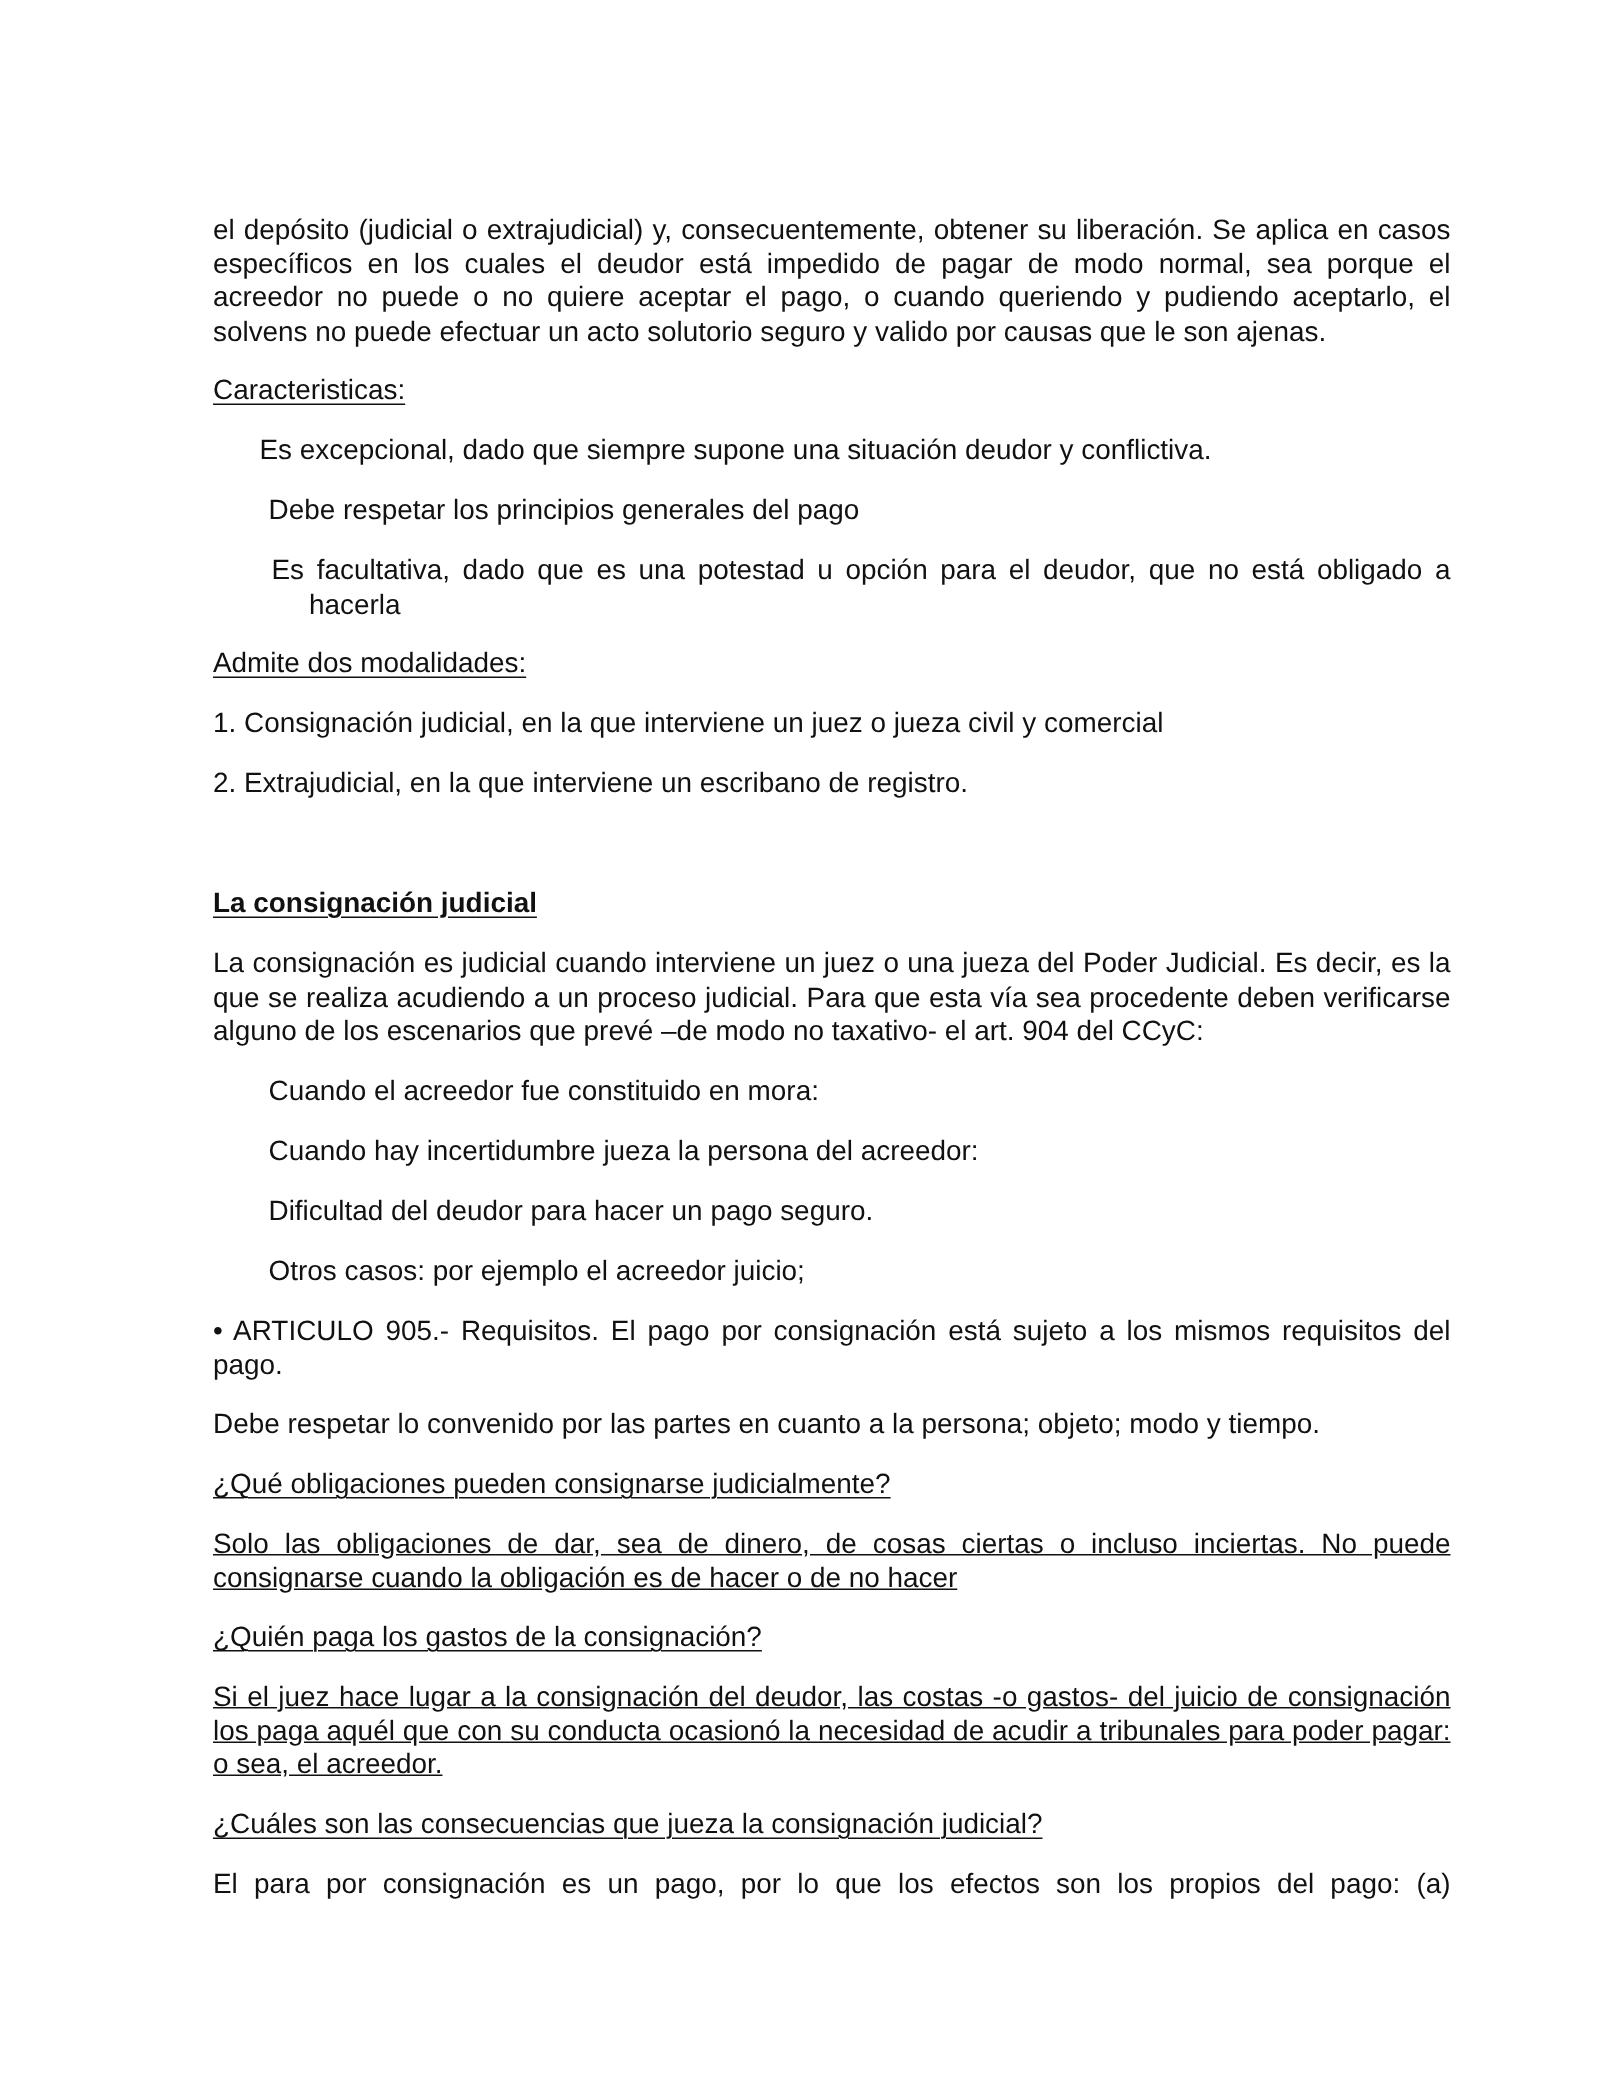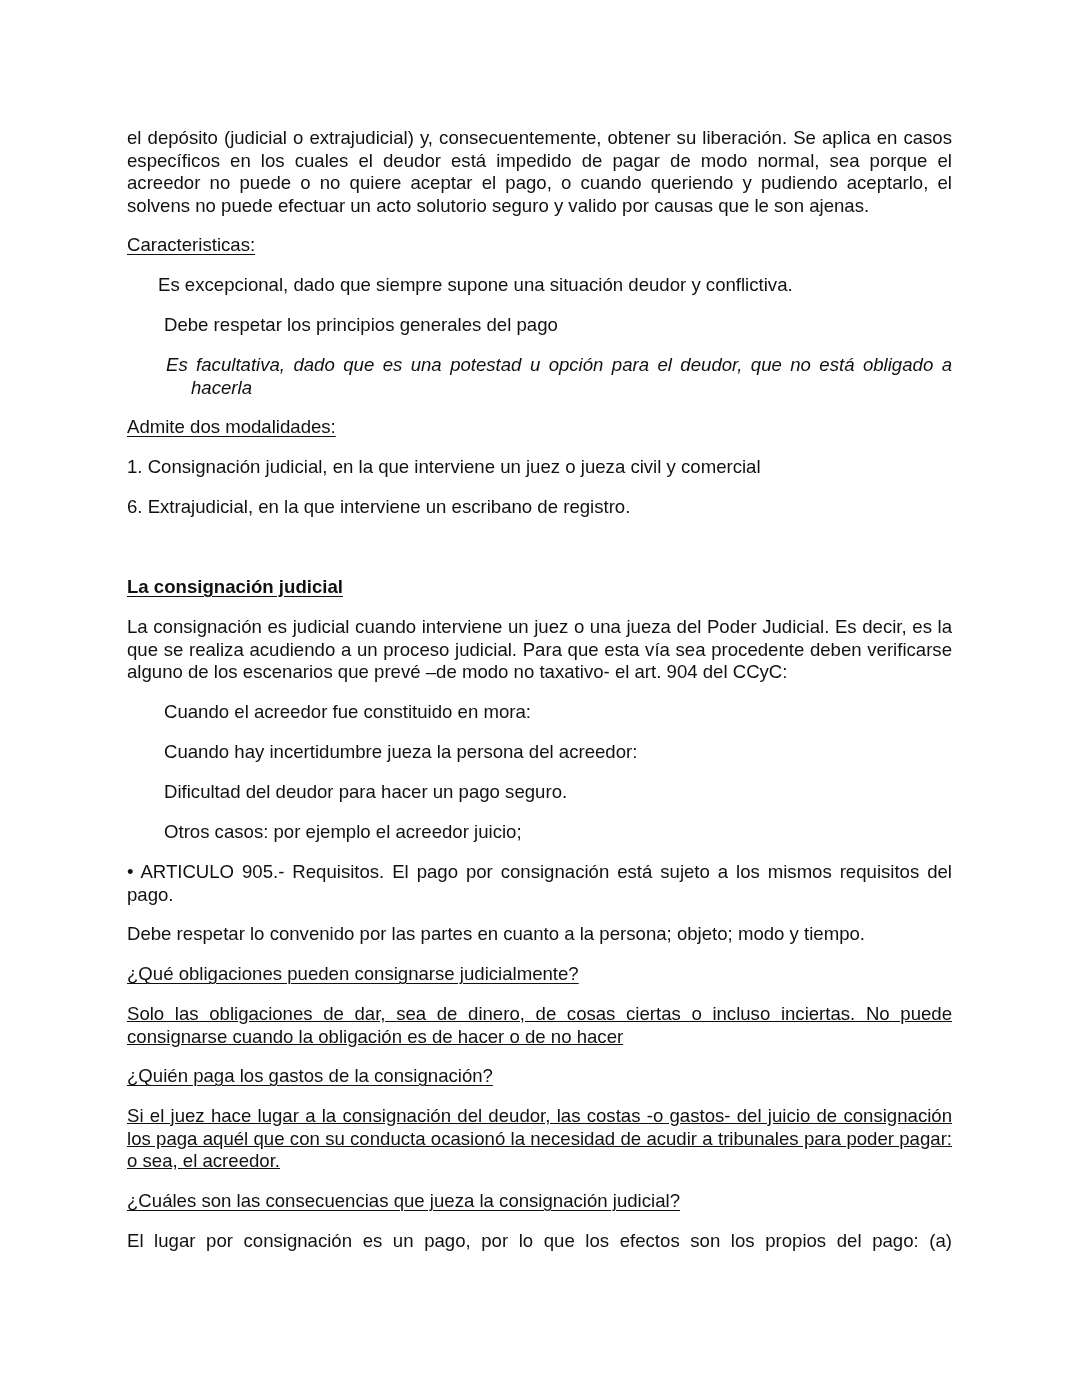--- a/index.html
+++ b/index.html
@@ -20,21 +20,21 @@
       left: 127px;
       top: 127px;
       width: 825px;
     }
     .p {
       position: absolute;
       left: 0;
       width: 825px;
       font-size: 18.6px;
       line-height: 22.5px;
-      margin: 0;
+      margin: 15px;
     }
     .justify {
       text-align: justify;
       text-align-last: left;
     }
     .justify-full {
       text-align: justify;
       text-align-last: justify;
     }
     .u {
@@ -55,26 +55,26 @@
 <body>
 
 <div class="page">
 
   <p class="p justify" style="top:0px;">el depósito (judicial o extrajudicial) y, consecuentemente, obtener su liberación. Se aplica en casos específicos en los cuales el deudor está impedido de pagar de modo normal, sea porque el acreedor no puede o no quiere aceptar el pago, o cuando queriendo y pudiendo aceptarlo, el solvens no puede efectuar un acto solutorio seguro y valido por causas que le son ajenas.</p>
 
   <p class="p u" style="top:107px; width:auto;">Caracteristicas:</p>
 
   <p class="p" style="top:147px; left:31px; width:794px;">Es excepcional, dado que siempre supone una situación deudor y conflictiva.</p>
   <p class="p" style="top:187px; left:37px; width:788px;">Debe respetar los principios generales del pago</p>
-  <p class="p justify hang" style="top:227px; left:39px; width:761px;font-style:italic;">Es facultativa, dado que es una potestad u opción para el deudor, que no está obligado a hacerla</p>
+  <p class="p justify hang" style="top:227px; left:39px; width:761px;">Es facultativa, dado que es una potestad u opción para el deudor, que no está obligado a hacerla</p>
 
   <p class="p u" style="top:289px; width:auto;">Admite dos modalidades:</p>
 
   <p class="p" style="top:329px;">1. Consignación judicial, en la que interviene un juez o jueza civil y comercial</p>
-  <p class="p" style="top:369px;">6. Extrajudicial, en la que interviene un escribano de registro.</p>
+  <p class="p" style="top:369px;">2. Extrajudicial, en la que interviene un escribano de registro.</p>
 
   <p class="p u bold" style="top:449px; width:auto;">La consignación judicial</p>
 
   <p class="p justify" style="top:489px;">La consignación es judicial cuando interviene un juez o una jueza del Poder Judicial. Es decir, es la que se realiza acudiendo a un proceso judicial. Para que esta vía sea procedente deben verificarse alguno de los escenarios que prevé –de modo no taxativo- el art. 904 del CCyC:</p>
 
   <p class="p" style="top:574px; left:37px; width:788px;">Cuando el acreedor fue constituido en mora:</p>
   <p class="p" style="top:614px; left:37px; width:788px;">Cuando hay incertidumbre jueza la persona del acreedor:</p>
   <p class="p" style="top:654px; left:37px; width:788px;">Dificultad del deudor para hacer un pago seguro.</p>
   <p class="p" style="top:694px; left:37px; width:788px;">Otros casos: por ejemplo el acreedor juicio;</p>
 
@@ -82,15 +82,15 @@
 
   <p class="p" style="top:796px;">Debe respetar lo convenido por las partes en cuanto a la persona; objeto; modo y tiempo.</p>
 
   <p class="p u" style="top:836px; width:auto;">¿Qué obligaciones pueden consignarse judicialmente?</p>
   <p class="p justify" style="top:876px;text-decoration:underline;">Solo las obligaciones de dar, sea de dinero, de cosas ciertas o incluso inciertas. No puede consignarse cuando la obligación es de hacer o de no hacer</p>
 
   <p class="p u" style="top:938px; width:auto;">¿Quién paga los gastos de la consignación?</p>
   <p class="p justify" style="top:978px;text-decoration:underline;">Si el juez hace lugar a la consignación del deudor, las costas -o gastos- del juicio de consignación los paga aquél que con su conducta ocasionó la necesidad de acudir a tribunales para poder pagar: o sea, el acreedor.</p>
 
   <p class="p u" style="top:1063px; width:auto;">¿Cuáles son las consecuencias que jueza la consignación judicial?</p>
-  <p class="p justify-full" style="top:1103px;">El lugar por consignación es un pago, por lo que los efectos son los propios del pago: (a)</p>
+  <p class="p justify-full" style="top:1103px;">El para por consignación es un pago, por lo que los efectos son los propios del pago: (a)</p>
 
 </div>
 
 </body></html>

